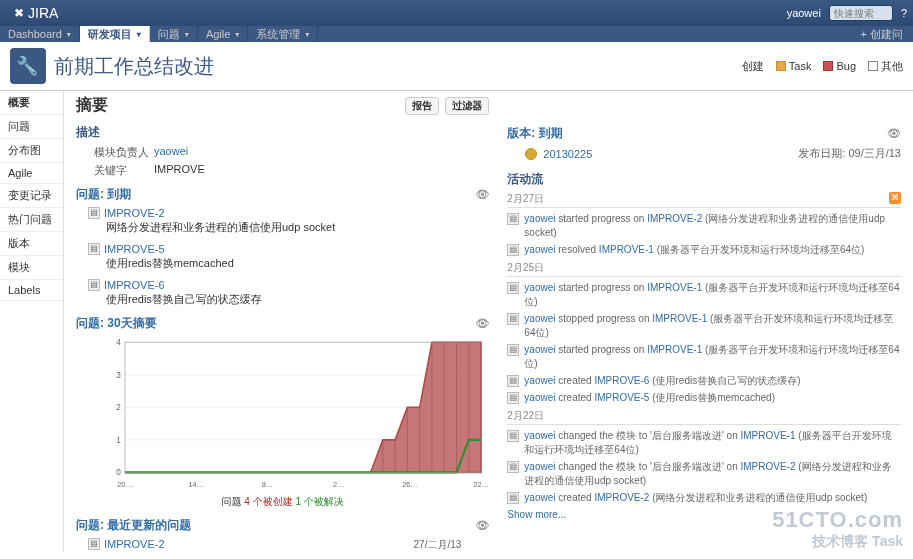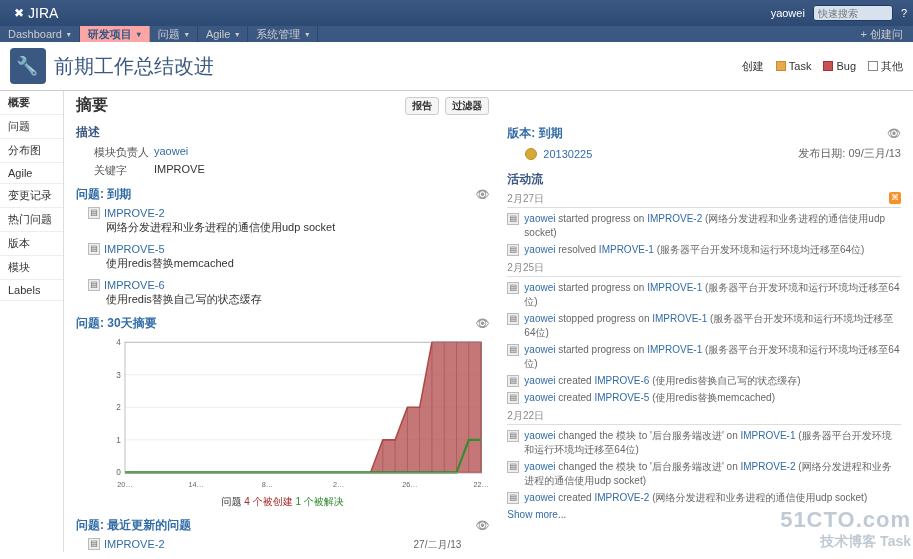--- a/index.html
+++ b/index.html
@@ -4,26 +4,26 @@
 <style>
 * { margin: 0; padding: 0; box-sizing: border-box; font-family: Arial, "Microsoft YaHei", sans-serif; }
 body { font-size: 11px; color: #333; background: #fff; width: 913px; height: 559px; overflow: hidden; position: relative; }
 a { color: #326ca6; text-decoration: none; cursor: pointer; }
 
 
 .topbar { background: linear-gradient(#3b5883, #2d4a73); height: 26px; display: flex; align-items: center; color: #fff; padding: 0 6px; }
 .logo { font-weight: normal; font-size: 14px; padding: 0 8px; display: flex; align-items: center; gap: 4px; }
 .logo::before { content: "✖"; color: #fff; font-size: 12px; }
 .tb-right { margin-left: auto; display: flex; align-items: center; gap: 8px; font-size: 11px; }
-.search-box { background: #d8e2ee; border: 1px solid #1f3b60; border-radius: 3px; height: 16px; width: 80px; padding: 0 4px; font-size: 10px; color: #666; }
+.search-box { background: #d8e2ee; border: 1px solid #1f3b60; border-radius: 3px; height: 16px; width: 64px; padding: 0 4px; font-size: 10px; color: #666; }
 
 
 .menubar { background: #3b5883; height: 16px; display: flex; align-items: stretch; color: #ccc; font-size: 11px; }
 .menubar .mi { padding: 0 8px; display: flex; align-items: center; gap: 3px; cursor: pointer; border-right: 1px solid rgba(0,0,0,.2); }
-.menubar .mi.active { background: #fca5a5; color: #3b5883; font-weight: bold; }
+.menubar .mi.active { background: #ffffff; color: #3b5883; font-weight: bold; }
 .menubar .chev::after { content: "▾"; font-size: 8px; margin-left: 2px; }
 .menubar .right { margin-left: auto; padding-right: 10px; display:flex; align-items:center; gap:4px; }
 
 
 .hdr { border-bottom: 1px solid #ccc; padding: 6px 10px; display: flex; align-items: center; background: #fff; }
 .hdr-icon { width: 36px; height: 36px; background: #3b5883; border-radius: 4px; margin-right: 8px; display: flex; align-items: center; justify-content: center; color: #fff; font-size: 18px; }
 .hdr-title { color: #3b5883; font-size: 20px; font-weight: normal; }
 .hdr-actions { margin-left: auto; display: flex; gap: 12px; font-size: 11px; color: #333; }
 .hdr-act { display: flex; align-items: center; gap: 3px; cursor: pointer; }
 .ico-sq { width: 10px; height: 10px; border: 1px solid #888; display: inline-block; }
@@ -72,21 +72,21 @@
 .act-date { color: #888; font-size: 10px; border-bottom: 1px solid #ddd; margin: 4px 0; padding-bottom: 1px; }
 .act-row { display: flex; align-items: flex-start; gap: 5px; margin: 3px 0; font-size: 10px; line-height: 1.4; }
 .act-row .ico-issue { flex-shrink: 0; margin-top: 1px; }
 .act-row .desc { color: #666; }
 .act-row .usr { color: #326ca6; }
 .act-row .ik { color: #326ca6; }
 .show-more { color: #326ca6; font-size: 10px; margin-top: 4px; cursor: pointer; }
 .rss { margin-left: auto; width: 12px; height: 12px; background: #f6922a; border-radius: 2px; color: #fff; font-size: 8px; text-align: center; line-height: 12px; }
 
 
-.wm { position: absolute; right: 2px; bottom: 8px; text-align: right; color: rgba(130,150,170,.5); font-weight: bold; pointer-events: none; }
+.wm { position: absolute; right: 10px; bottom: 8px; text-align: right; color: rgba(130,150,170,.5); font-weight: bold; pointer-events: none; }
 .wm .l1 { font-size: 22px; letter-spacing: 1px; }
 .wm .l2 { font-size: 14px; }
 </style>
 </head>
 <body>
 
 <div class="topbar">
   <div class="logo">JIRA</div>
   <div class="tb-right">
     <span>yaowei</span>

